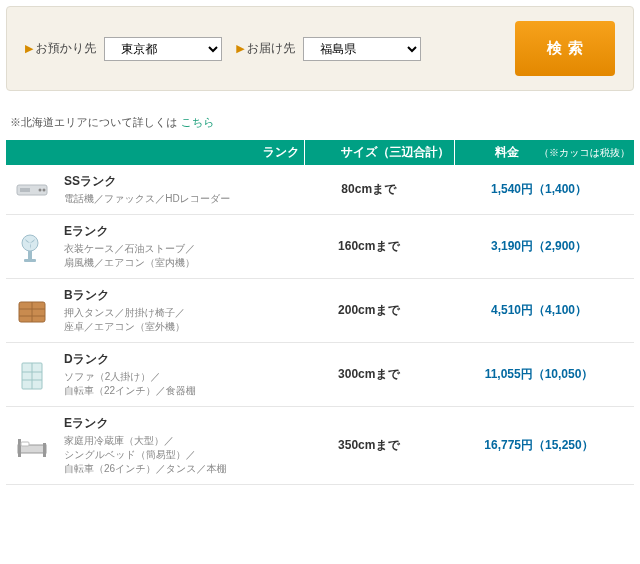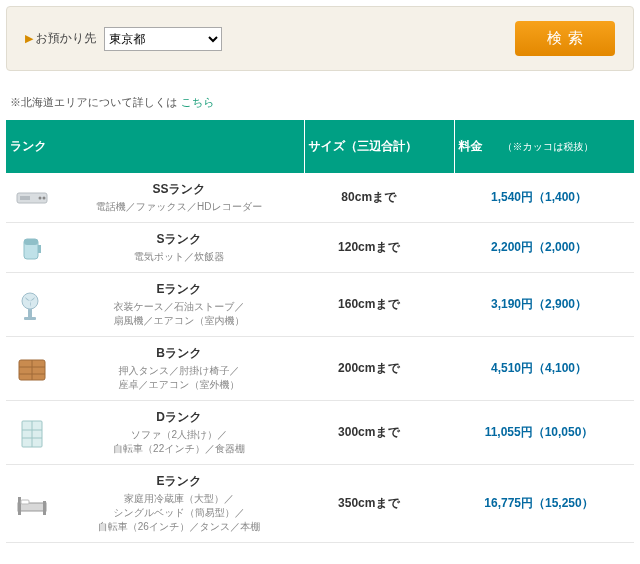--- a/index.html
+++ b/index.html
@@ -1,45 +1,49 @@
 <!DOCTYPE html>
 <html><head>
 <meta charset="utf-8">
 <style>
   * { box-sizing: border-box; margin: 0; padding: 0; }
   body { font-family: "Hiragino Sans", "Meiryo", sans-serif; font-size: 12px; color: #333; background: #fff; width: 640px; }
   .search-bar { background: #f5f1e8; border: 1px solid #e0dcd0; border-radius: 4px; margin: 6px; padding: 14px 18px; display: flex; align-items: center; gap: 14px; }
   .field-group { display: flex; align-items: center; gap: 8px; }
   .field-label { font-size: 12px; color: #444; white-space: nowrap; }
   .arrow { color: #d68b00; font-size: 11px; margin-right: 2px; }
-  select { font-size: 12px; padding: 2px 0; min-width: 118px; height: 24px; border: 1px solid #aaa; background: #fff; }
-  .search-btn { background: linear-gradient(#f7a21b, #e38800); color: #fff; font-weight: normal; font-size: 15px; border: none; border-radius: 4px; padding: 8px 26px; cursor: pointer; margin-left: auto; letter-spacing: 6px; text-indent: 6px; }
+  select { font-size: 12px; padding: 2px 12px; min-width: 118px; height: 24px; border: 1px solid #aaa; background: #fff; }
+  .search-btn { background: linear-gradient(#f7a21b, #e38800); color: #fff; font-weight: bold; font-size: 15px; border: none; border-radius: 4px; padding: 18px 26px; cursor: pointer; margin-left: auto; letter-spacing: 6px; text-indent: 6px; }
   .note { font-size: 11px; color: #555; margin: 24px 10px 10px; }
   .note a { color: #1a9e7a; text-decoration: none; }
   table { width: calc(100% - 12px); margin: 0 6px; border-collapse: collapse; }
-  thead th { background: #00a084; color: #fff; font-weight: bold; font-size: 12px; padding: 18px 4px; text-align: left; border-right: 1px solid #fff; }
+  thead th { background: #00a084; color: #fff; font-weight: bold; font-size: 12px; padding: 4px 4px; text-align: right; border-right: 1px solid #fff; }
   thead th:last-child { border-right: none; }
   thead th .sub { font-size: 10px; font-weight: normal; margin-left: 20px; }
   tbody tr { border-bottom: 1px solid #e6e6e6; }
-  td { padding: 8px 10px; vertical-align: middle; text-align: center; }
+  td { padding: 8px 10px; vertical-align: middle; }
   td.icon-cell { width: 46px; padding: 6px 4px 6px 8px; }
   .icon-box { width: 36px; height: 34px; display: block; }
   .rank-name { font-weight: bold; font-size: 12px; color: #333; margin-bottom: 2px; }
   .rank-desc { font-size: 10px; color: #888; line-height: 1.4; }
   .rank-desc .note-red { color: #e05a00; }
   td.size-cell { text-align: center; width: 150px; font-weight: bold; color: #333; padding-right: 30px; }
   td.price-cell { text-align: center; width: 180px; font-weight: bold; color: #0369a1; padding-right: 20px; white-space: nowrap; }
 </style>
 </head>
 <body>
 
 <div class="search-bar">
   <div class="field-group">
     <span class="field-label"><span class="arrow">▶</span><span>お預かり先</span></span>
     <select><option>東京都</option></select>
+  </div>
+  <div class="field-group">
+    <span class="field-label"><span class="arrow">▶</span><span>お届け先</span></span>
+    <select><option>福島県</option></select>
   </div>
   <button class="search-btn">検索</button>
 </div>
 
 <p class="note">
   <span>※北海道エリアについて詳しくは </span><a href="#">こちら</a>
 </p>
 
 <table>
   <thead>
@@ -58,35 +62,20 @@
               <circle cx="26" cy="17" r="1.5" fill="#888"></circle>
               <circle cx="30" cy="17" r="1.5" fill="#888"></circle>
             </svg></span>
         </td>
         <td>
           <div class="rank-name">SSランク</div>
           <div class="rank-desc">電話機／ファックス／HDレコーダー</div>
         </td>
         <td class="size-cell">80cmまで</td>
         <td class="price-cell">1,540円（1,400）</td>
-      </tr>
-      <tr>
-        <td class="icon-cell">
-          <span class="icon-box"><svg viewBox="0 0 36 34">
-              <rect x="10" y="8" width="14" height="20" rx="3" fill="#bfe1e8" stroke="#8fbfc8"></rect>
-              <rect x="10" y="8" width="14" height="6" rx="3" fill="#8fbfc8"></rect>
-              <rect x="24" y="14" width="3" height="8" fill="#8fbfc8"></rect>
-            </svg></span>
-        </td>
-        <td>
-          <div class="rank-name">Sランク</div>
-          <div class="rank-desc">電気ポット／炊飯器</div>
-        </td>
-        <td class="size-cell">120cmまで</td>
-        <td class="price-cell">2,200円（2,000）</td>
       </tr>
       <tr>
         <td class="icon-cell">
           <span class="icon-box"><svg viewBox="0 0 36 34">
               <circle cx="16" cy="13" r="8" fill="#d8e9ef" stroke="#9fbecb"></circle>
               <path d="M16 13 l5 -4 a6 6 0 0 1 -5 4z M16 13 l-5 -4 a6 6 0 0 0 5 4z M16 13 l0 6 a6 6 0 0 0 0 -6z" fill="#9fbecb"></path>
               <rect x="14" y="21" width="4" height="8" fill="#9fbecb"></rect>
               <rect x="10" y="29" width="12" height="3" rx="1" fill="#9fbecb"></rect>
             </svg></span>
         </td>

